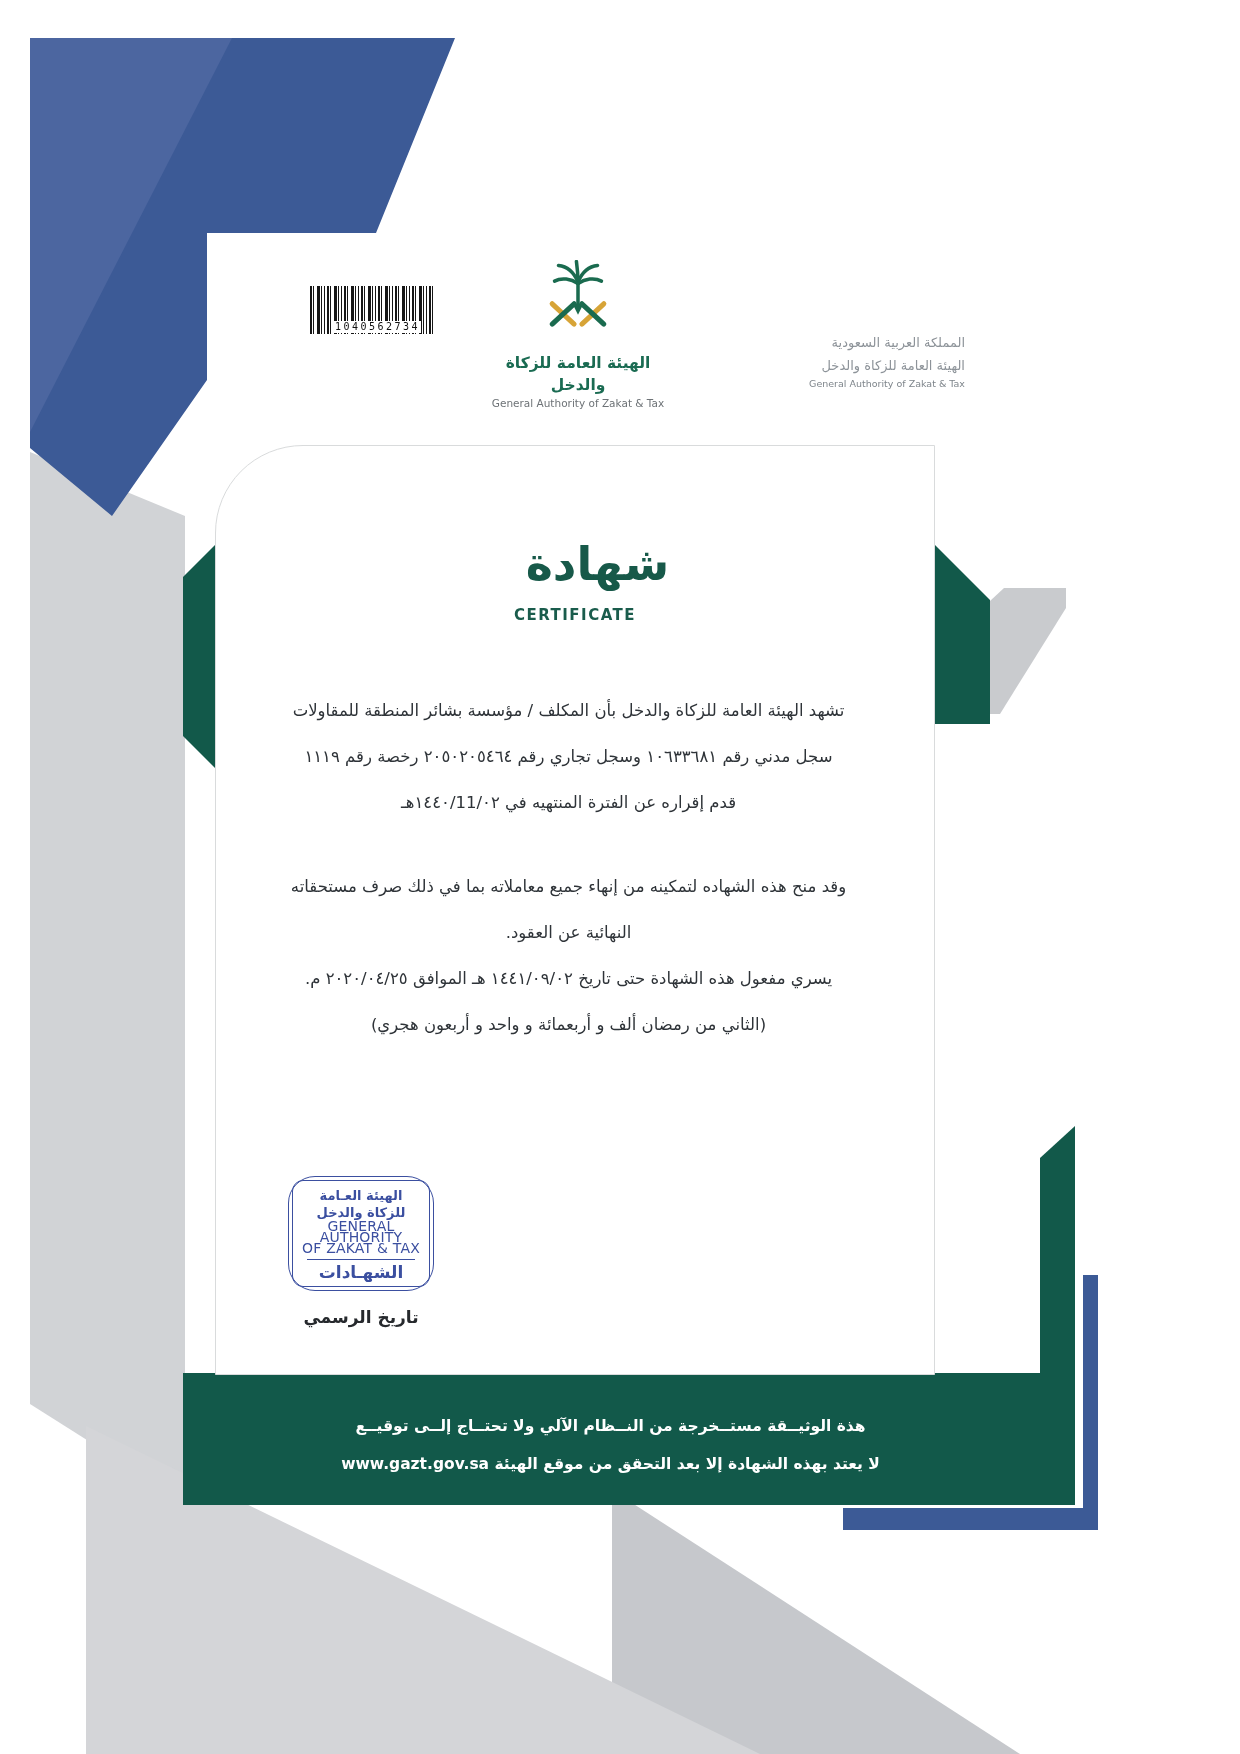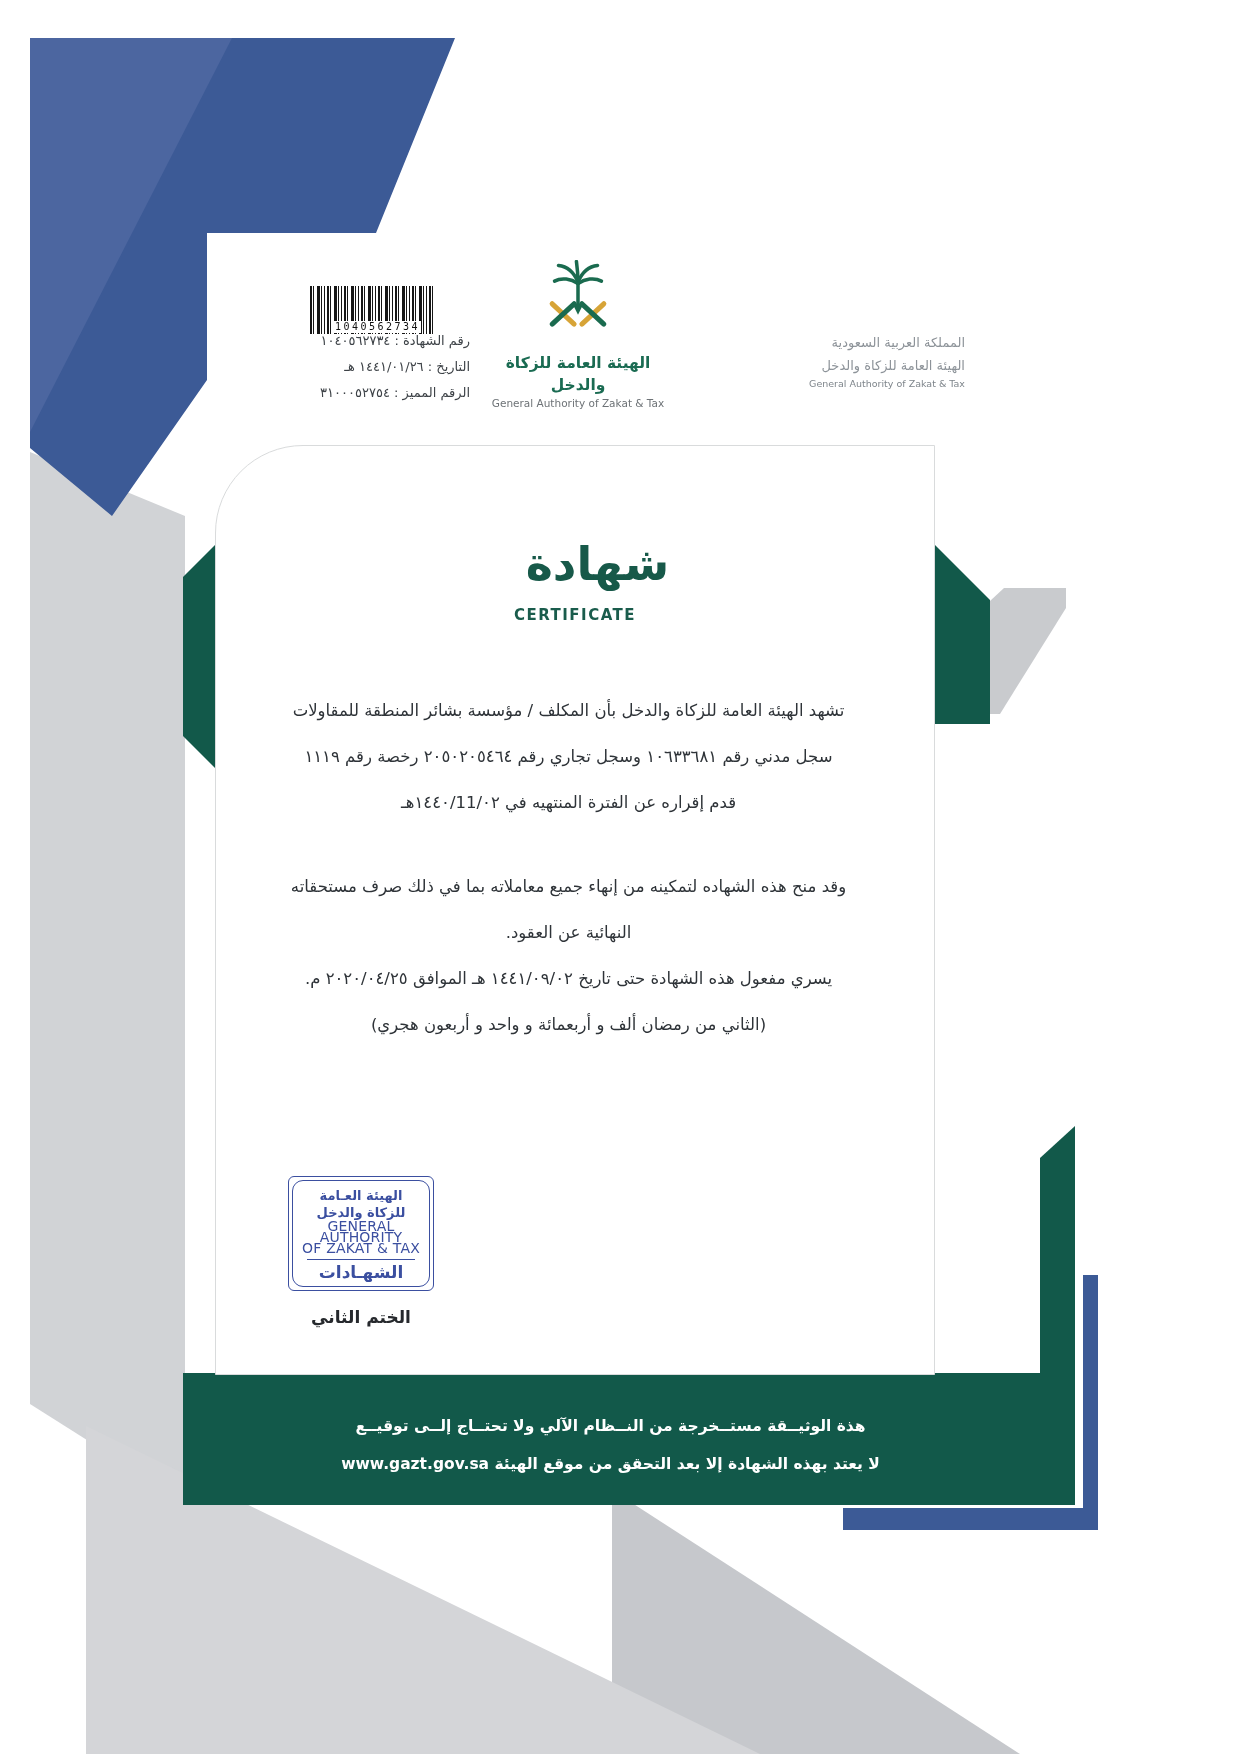--- a/index.html
+++ b/index.html
@@ -35,21 +35,21 @@
   .title-ar{position:absolute;top:88px;left:0;right:0;text-align:center;
     font-size:46px;font-weight:bold;color:#175949;line-height:60px;padding-left:45px;}
   .title-en{position:absolute;top:160px;left:0;right:0;text-align:center;
     font-size:15px;font-weight:600;letter-spacing:1.5px;color:#1a5c4c;}
   .body{position:absolute;top:242px;right:55px;left:42px;direction:rtl;text-align:center;}
   .body-line{font-size:16.5px;color:#2e3338;height:46px;line-height:46px;white-space:nowrap;}
   .para-gap{height:38px;}
 
   
   .stamp-wrap{position:absolute;left:72px;top:730px;width:146px;text-align:center;}
-  .stamp-outer{border:1.6px solid #3b4fa0;border-radius:6px;padding:3px;}
+  .stamp-outer{border:1.6px solid #3b4fa0;border-radius:27px;padding:3px;}
   .stamp-inner{border:1.3px solid #3b4fa0;border-radius:11px;padding:6px 2px 6px 2px;}
   .stamp-ar{font-size:13px;font-weight:bold;color:#3b4fa0;line-height:17px;}
   .stamp-en{font-size:14px;font-weight:normal;color:#3b4fa0;line-height:11px;letter-spacing:.2px;}
   .stamp-divider{border:0;border-top:1.3px solid #3b4fa0;margin:5px 12px 4px 12px;}
   .stamp-dept{font-size:17px;font-weight:bold;color:#3b4fa0;line-height:16px;text-align:center;}
   .stamp-caption{margin-top:16px;font-size:17px;font-weight:600;color:#26292d;direction:rtl;}
 
   
   .footer-text{left:183px;top:1412px;width:855px;text-align:center;color:#ffffff;
     direction:rtl;z-index:1;}
@@ -73,25 +73,20 @@
     <polygon points="935,545 990,600 990,724 935,724" fill="#12594a"></polygon>
     <polygon points="1040,1158 1075,1126 1075,1505 1040,1505" fill="#12594a"></polygon>
     <polygon points="183,1373 1075,1373 1075,1505 183,1505" fill="#12594a"></polygon>
   </svg>
 
   <div class="abs barcode z1">
     <div style="position:absolute;inset:0;"></div>
     <div class="barcode-digits">1040562734</div>
   </div>
 
-  <div class="abs meta z1">
-    <div>رقم الشهادة : ١٠٤٠٥٦٢٧٣٤</div>
-    <div>التاريخ : ١٤٤١/٠١/٢٦ هـ</div>
-    <div>الرقم المميز : ٣١٠٠٠٥٢٧٥٤</div>
-  </div>
 
   <div class="abs logo z1">
     <svg width="76" height="86" viewBox="0 0 90 110">
       <g stroke="#1a6b4f" stroke-width="4.5" fill="none" stroke-linecap="round">
         <path d="M45 30 C45 16 44 9 43 2"></path>
         <path d="M45 28 C39 14 30 8 20 7"></path>
         <path d="M45 28 C51 14 60 8 70 7"></path>
         <path d="M45 30 C36 24 24 22 15 27"></path>
         <path d="M45 30 C54 24 66 22 75 27"></path>
         <path d="M45 30 L45 58"></path>
@@ -133,21 +128,21 @@
       <div class="stamp-outer">
         <div class="stamp-inner">
           <div class="stamp-ar">الهيئة العـامة</div>
           <div class="stamp-ar">للزكاة والدخل</div>
           <div class="stamp-en">GENERAL AUTHORITY</div>
           <div class="stamp-en">OF ZAKAT &amp; TAX</div>
           <hr class="stamp-divider">
           <div class="stamp-dept">الشهـادات</div>
         </div>
       </div>
-      <div class="stamp-caption">الختم الثاني</div>
+      <div class="stamp-caption">تاريخ الرسمي</div>
     </div>
   </div>
 
   <div class="abs footer-text">
     <div class="footer-line">هذة الوثيــقة مستــخرجة من النــظام الآلي ولا تحتــاج إلــى توقيــع</div>
     <div class="footer-line">لا يعتد بهذه الشهادة إلا بعد التحقق من موقع الهيئة www.gazt.gov.sa</div>
   </div>
 
 </div>
 

